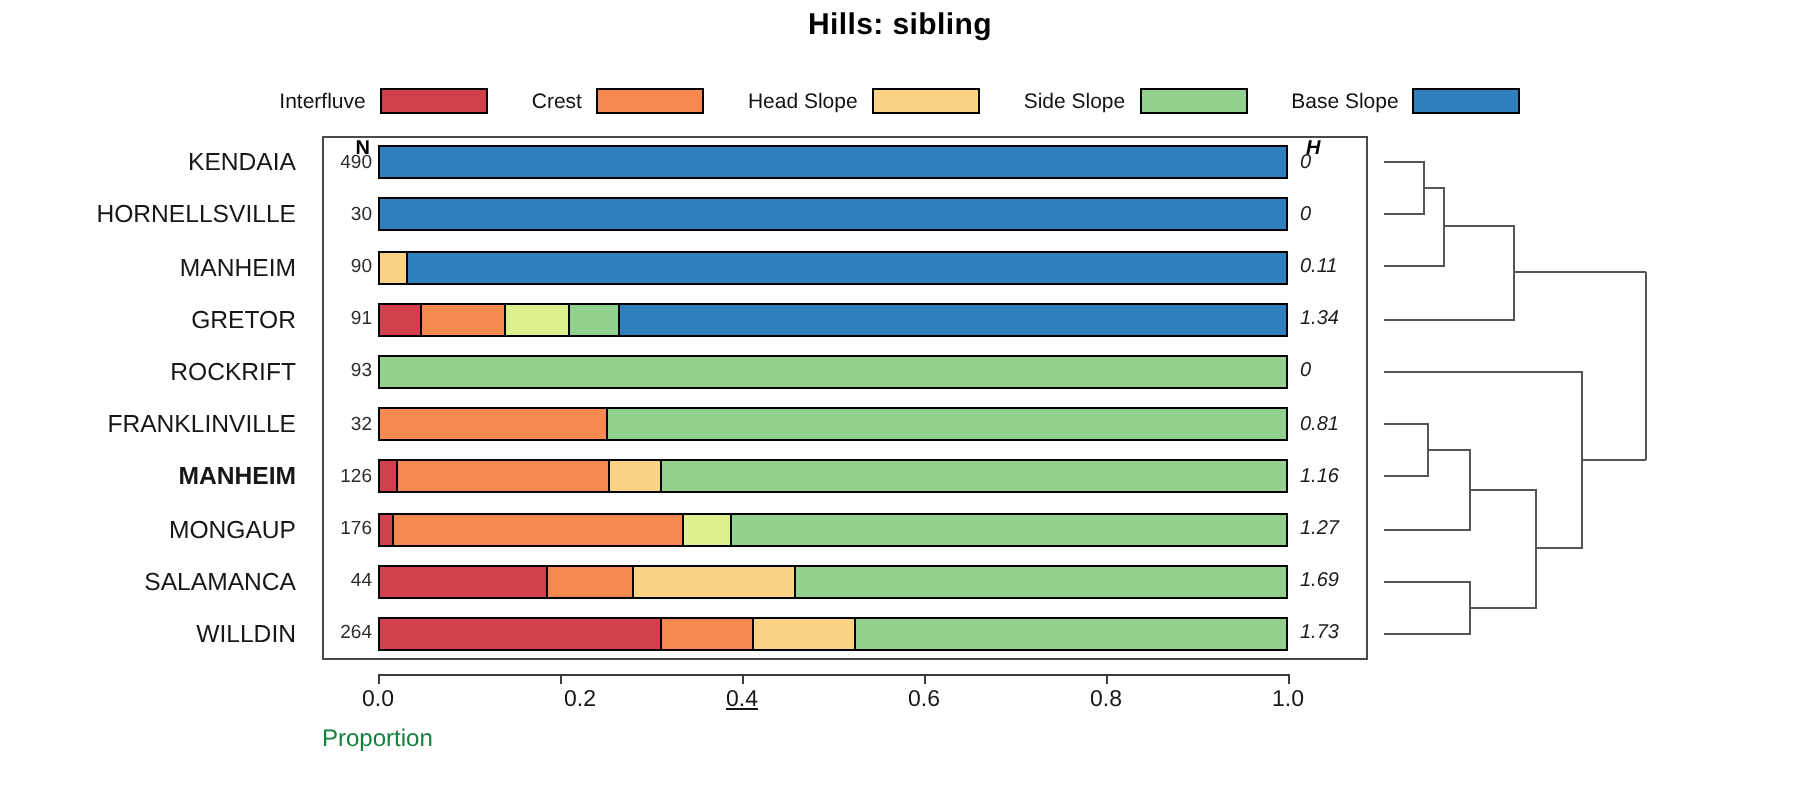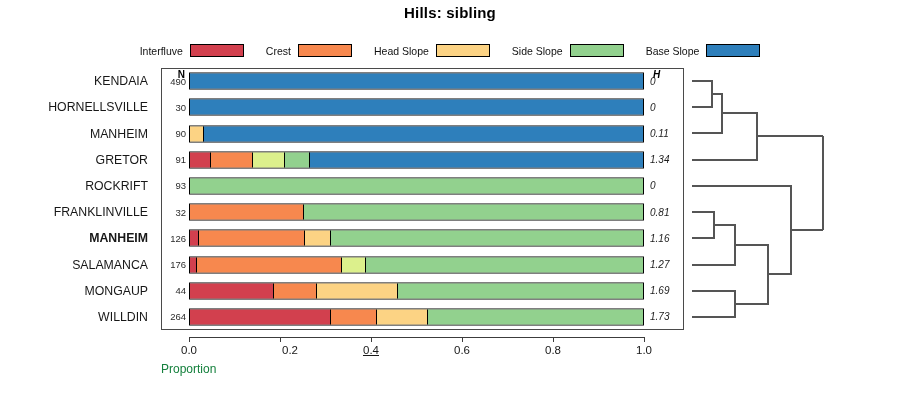--- a/index.html
+++ b/index.html
@@ -230,22 +230,22 @@
   <div class="panel"></div>
 
   <div class="ylabels">
       <div class="ylabel">KENDAIA</div>
       <div class="ylabel">HORNELLSVILLE</div>
       <div class="ylabel">MANHEIM</div>
       <div class="ylabel">GRETOR</div>
       <div class="ylabel">ROCKRIFT</div>
       <div class="ylabel">FRANKLINVILLE</div>
       <div class="ylabel bold">MANHEIM</div>
+      <div class="ylabel">MONGAUP</div>
       <div class="ylabel">SALAMANCA</div>
-      <div class="ylabel">MONGAUP</div>
       <div class="ylabel">WILLDIN</div>
     </div>
 
   <div class="rows">
     <div class="n-head">N</div>
     <div class="h-head">H</div>
   <div class="row">
         <div class="n-cell">490</div>
         <div class="bar">
           <div class="seg" style="flex: 1 0 0px; background: rgb(46, 127, 187);"></div>

